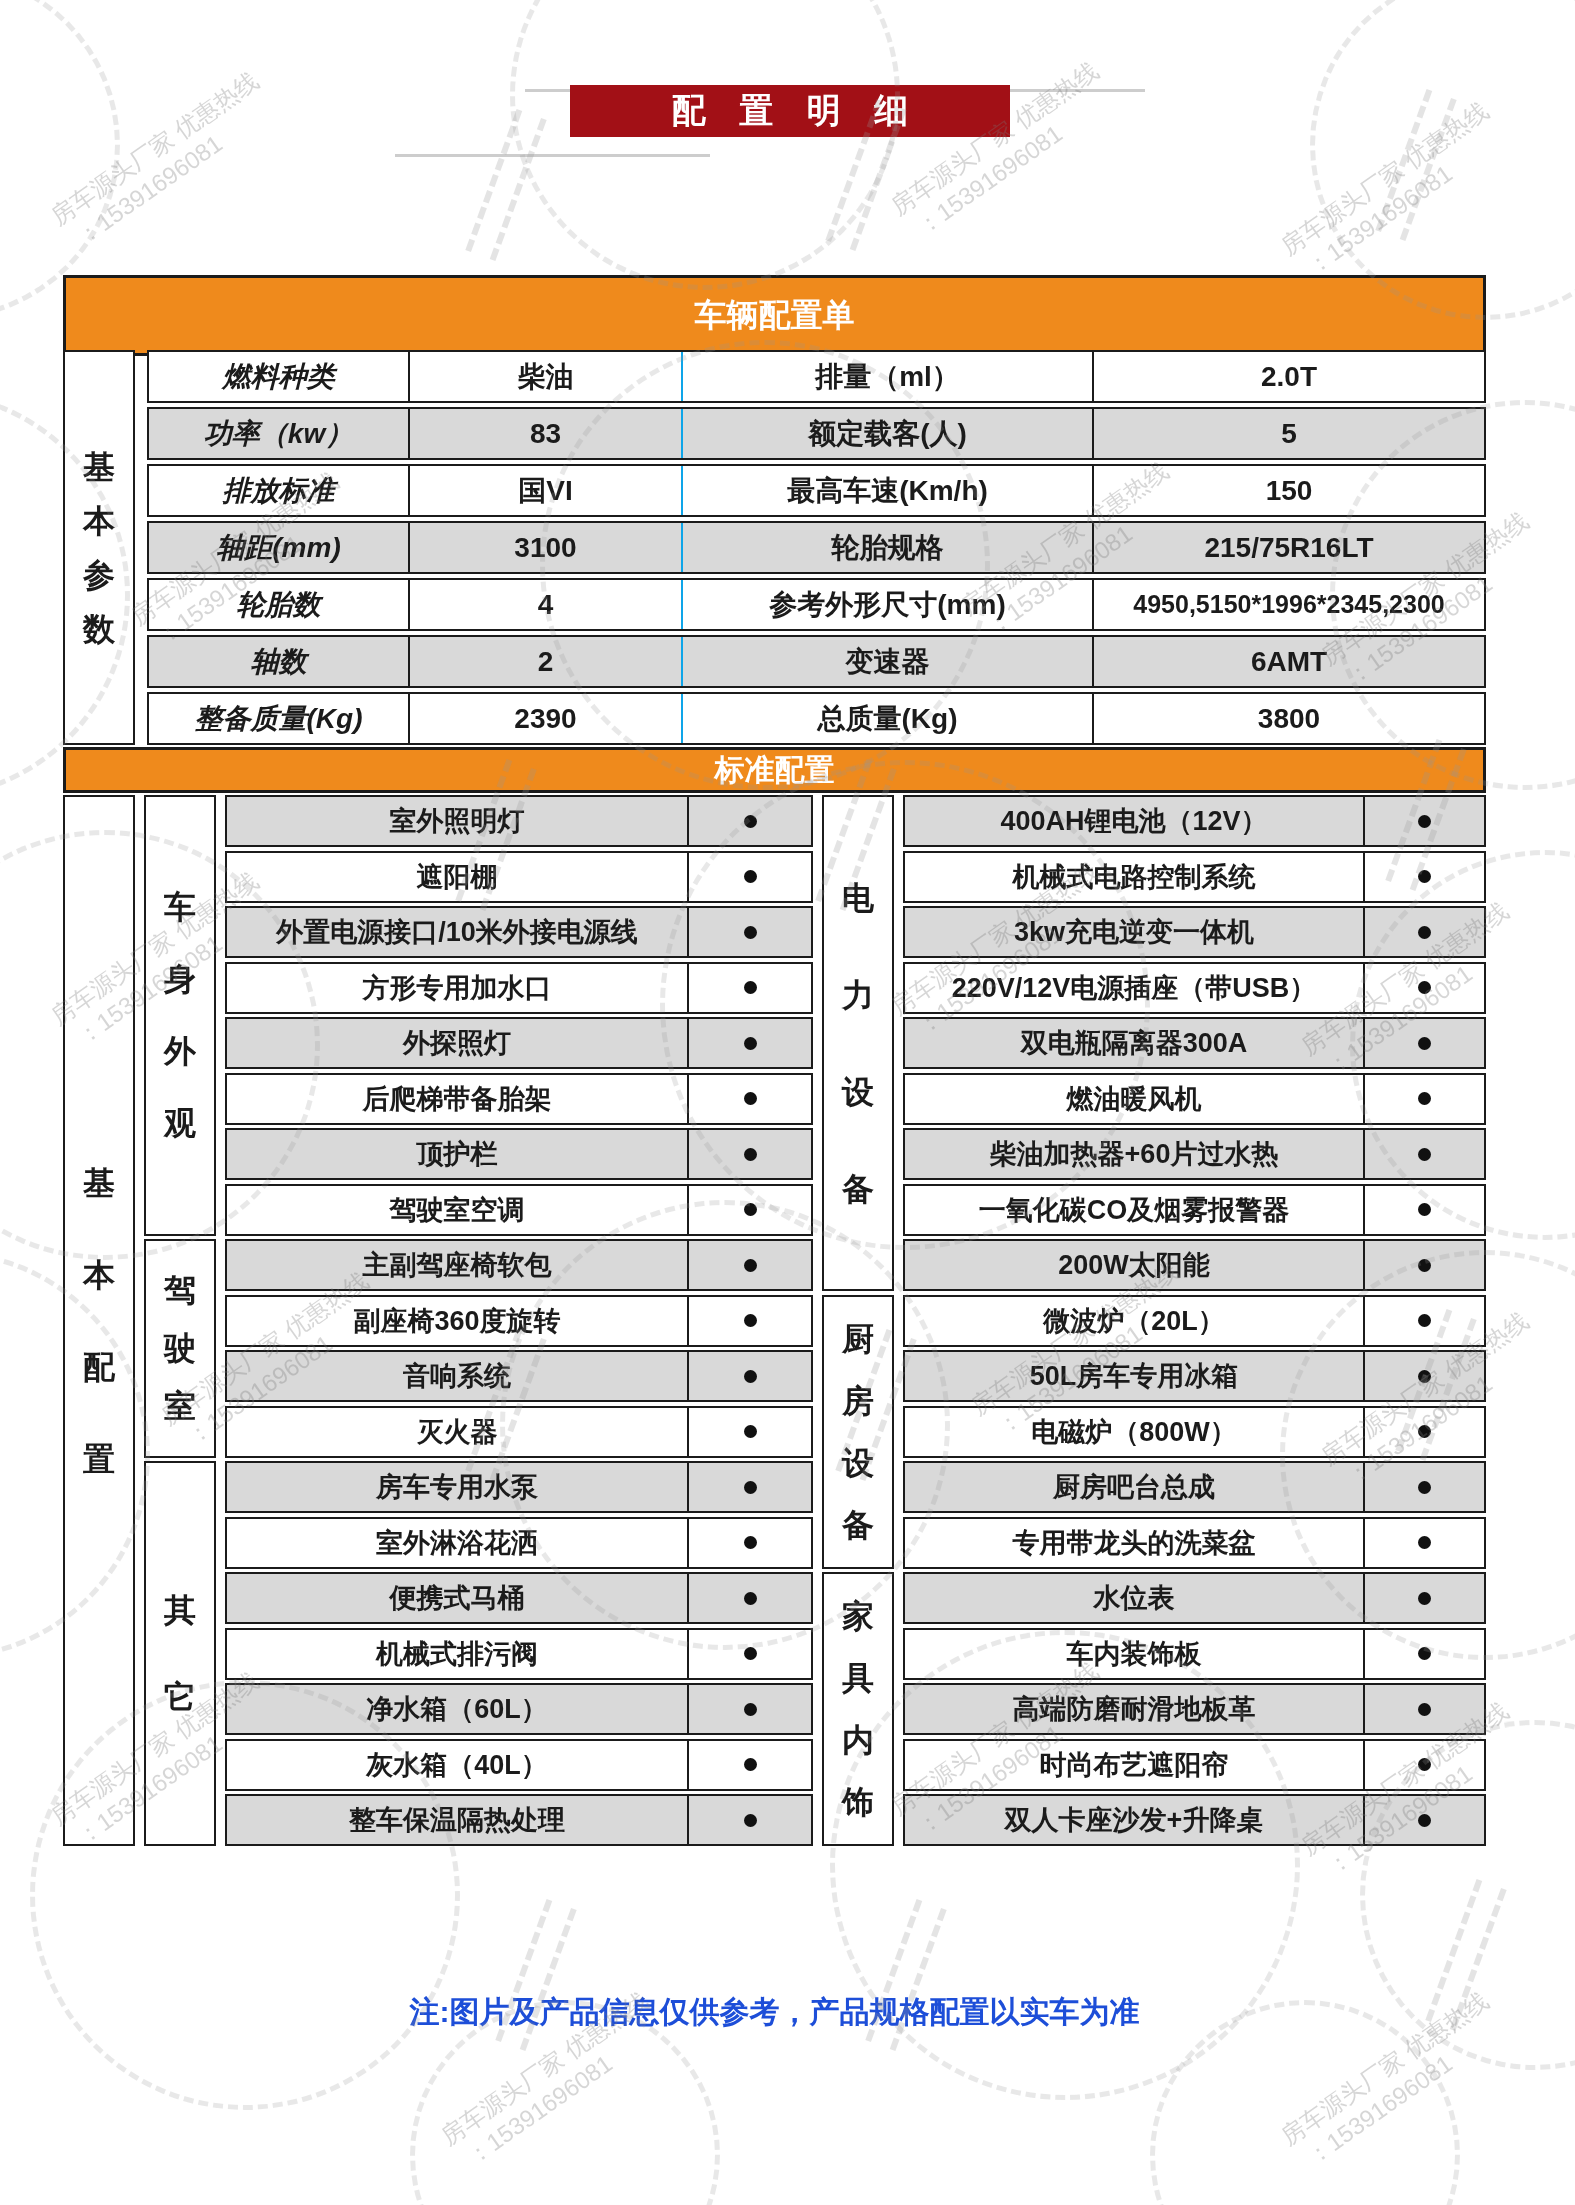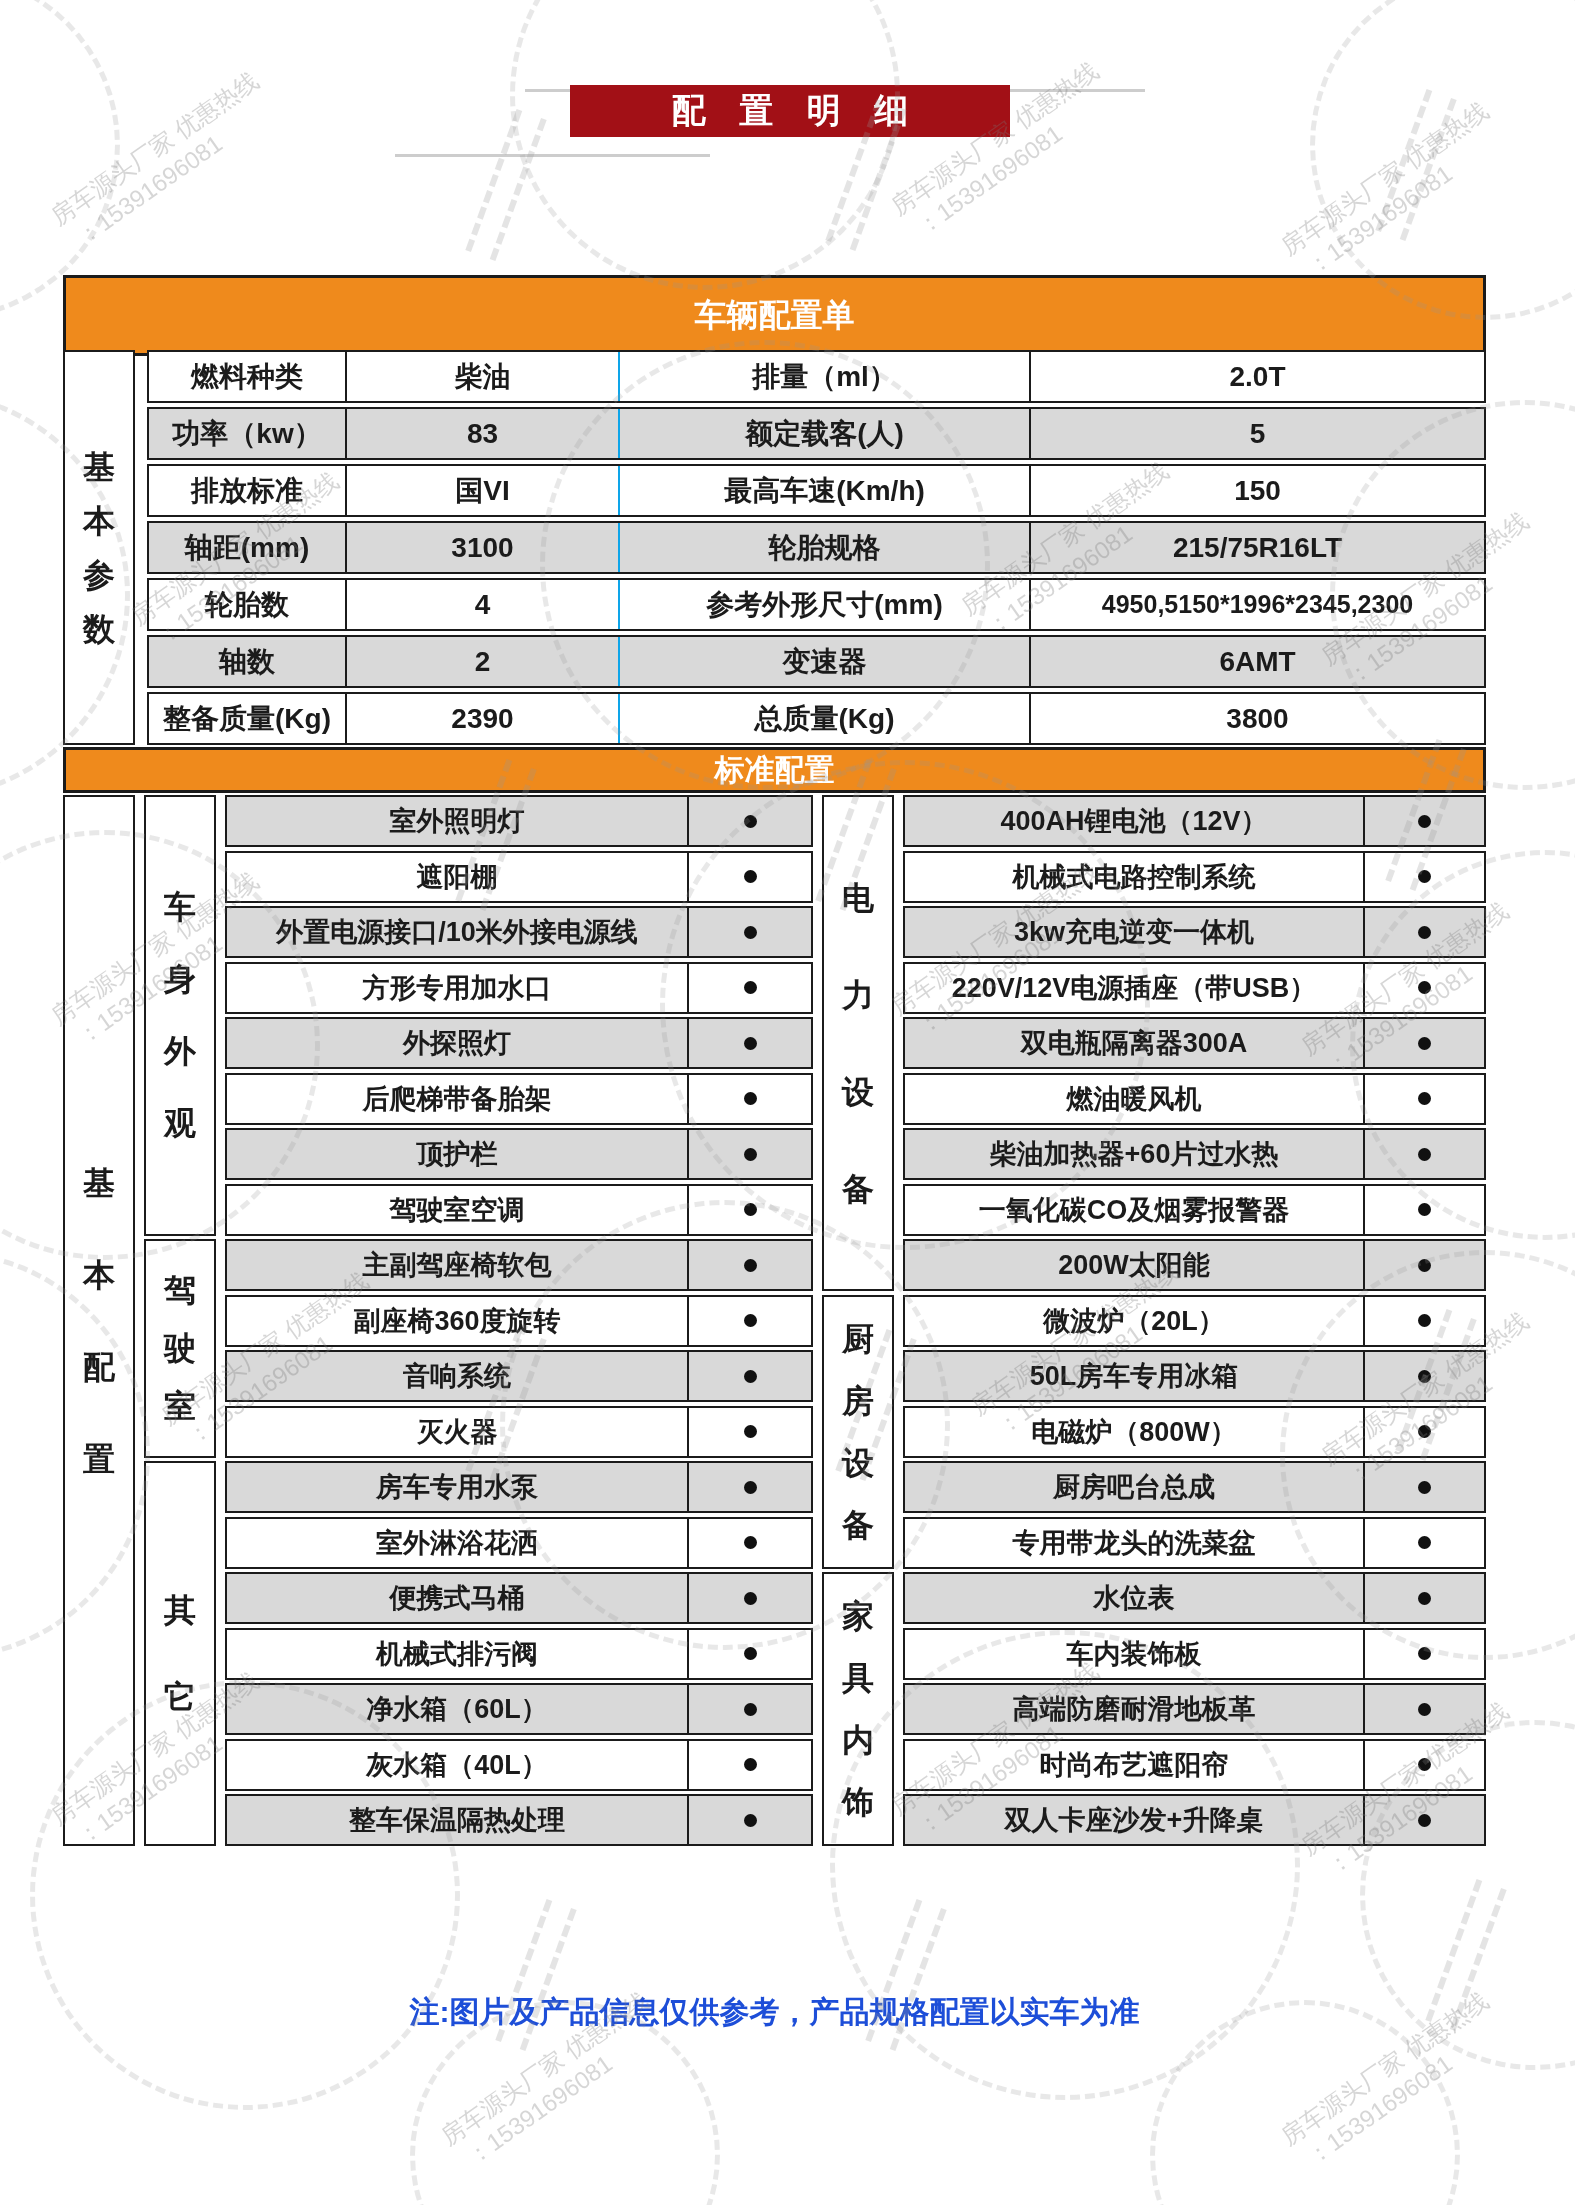--- a/index.html
+++ b/index.html
@@ -39,21 +39,21 @@
 
   
   .basic{position:absolute;top:75px;left:0;width:100%;display:flex;}
   #basic-vl{width:72px;height:395px;}
   .basic-rows{margin-left:12px;flex:1;}
   .brow{display:flex;height:53px;margin-bottom:4px;border:2px solid #1b1b1b;
         box-sizing:border-box;background:#fff;}
   .brow.gray{background:#d9d9d9;}
   .brow .c{display:flex;align-items:center;justify-content:center;font-weight:bold;
            font-size:28px;box-sizing:border-box;}
-  .c.l1{width:196px;}
+  .c.l1{width:259px;font-style:italic;}
   .c.v1{width:273px;border-left:2px solid #1b1b1b;}
   .c.l2{width:411px;border-left:2px solid #0ea5e9;}
   .c.v2{flex:1;border-left:2px solid #1b1b1b;}
   .c.v2.small{font-size:25px;}
 
   
   .std{position:absolute;top:520px;left:0;width:100%;display:flex;}
   #std-vl{width:72px;height:1051px;}
   .gcol{width:72px;margin-left:9px;}
   .gbox{margin-bottom:3.5px;}

